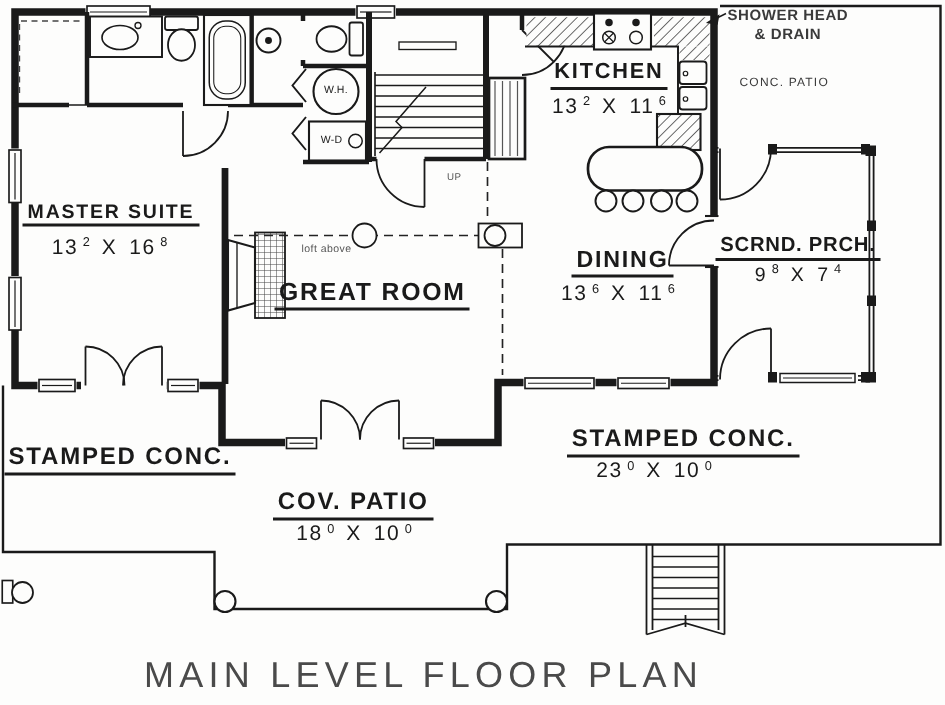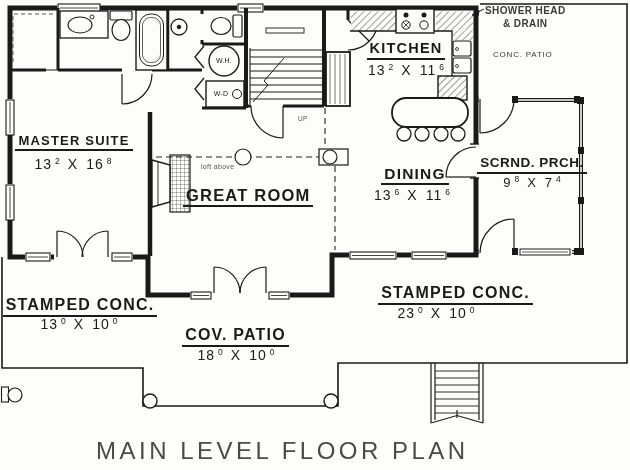--- a/index.html
+++ b/index.html
@@ -313,21 +313,20 @@
   <div class="lbl" style="left:364px;top:41px;width:84px;font-size:14.5px"><span class="rname">KITCHEN</span></div>
   <div class="lbl dim" style="left:350px;top:63px;width:112px;font-size:14px"><span>13</span><sup>2</sup><span class="sep">X</span><span>11</span><sup>6</sup></div>
 
   <div class="lbl" style="left:379px;top:165px;width:72px;font-size:15.5px"><span class="rname">DINING</span></div>
   <div class="lbl dim" style="left:360px;top:188px;width:104px;font-size:14px"><span>13</span><sup>6</sup><span class="sep">X</span><span>11</span><sup>6</sup></div>
 
   <div class="lbl" style="left:477px;top:156px;width:110px;font-size:13.5px"><span class="rname" style="letter-spacing:.5px">SCRND. PRCH.</span></div>
   <div class="lbl dim" style="left:488px;top:175px;width:88px;font-size:13px"><span>9</span><sup>8</sup><span class="sep">X</span><span>7</span><sup>4</sup></div>
 
   <div class="lbl" style="left:2px;top:296px;width:156px;font-size:16px"><span class="rname">STAMPED CONC.</span></div>
-  <div class="lbl dim" style="left:20px;top:317px;width:118px;font-size:14px"><span>13</span><sup>0</sup><span class="sep">X</span><span>10</span><sup>0</sup></div>
 
   <div class="lbl" style="left:179px;top:326px;width:113px;font-size:16px"><span class="rname">COV. PATIO</span></div>
   <div class="lbl dim" style="left:183px;top:348px;width:106px;font-size:14px"><span>18</span><sup>0</sup><span class="sep">X</span><span>10</span><sup>0</sup></div>
 
   <div class="lbl" style="left:377px;top:284px;width:157px;font-size:16px"><span class="rname">STAMPED CONC.</span></div>
   <div class="lbl dim" style="left:377px;top:306px;width:118px;font-size:14px"><span>23</span><sup>0</sup><span class="sep">X</span><span>10</span><sup>0</sup></div>
 
   <div class="lbl concpatio" style="left:493px;top:51px">CONC. PATIO</div>
 
   <div class="lbl note" style="left:485px;top:4px">

